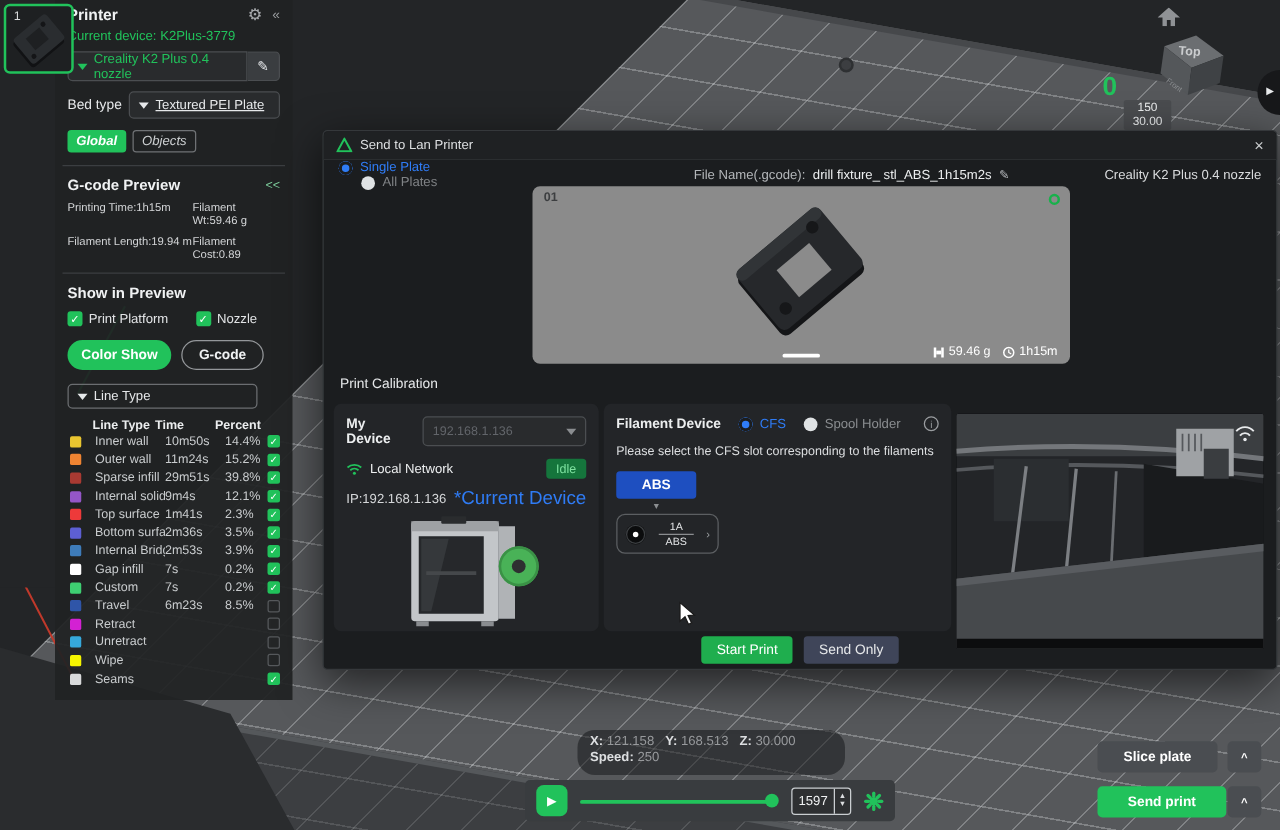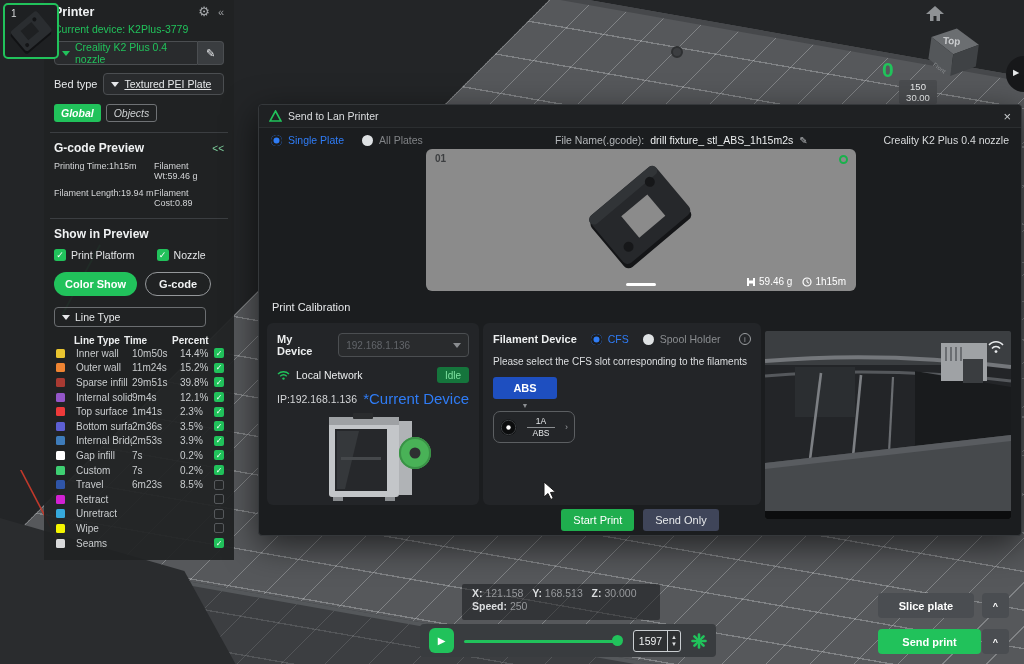--- a/index.html
+++ b/index.html
@@ -99,21 +99,21 @@
   .cbs.on { background:#21c25b; } .cbs.off { border:1px solid #56595c; }
 
   
   .dialog { position:absolute; left:258px; top:104px; width:764px; height:432px;
     background:#1b1d1f; border:1px solid #35383b; border-radius:4px; z-index:10;
     box-shadow:0 10px 34px rgba(0,0,0,.6); }
   .dlg-title { height:23px; background:#1f2123; border-bottom:1px solid #2b2e30;
     border-radius:4px 4px 0 0; display:flex; align-items:center; padding:0 10px; gap:6px; }
   .dlg-title .t { font-size:10.5px; color:#dcdee0; flex:1; }
   .dlg-close { font-size:13px; color:#c9ccce; }
-  .dlg-sub { position:relative; height:24px; display:flex; padding:0 12px; }
+  .dlg-sub { position:relative; height:24px; display:flex; padding:0 12px;flex-direction:column; }
   .radio { width:11px; height:11px; border-radius:50%; flex:none; }
   .radio.sel-blue { background:#2f7cf6; box-shadow:inset 0 0 0 2.5px #1b1d1f, inset 0 0 0 6px #2f7cf6; }
   .radio.unsel { background:#dfe2e4; }
   .r-item { display:flex; align-items:center; gap:6px; font-size:10.5px; }
   .file-group { position:absolute; left:296px; top:0; height:24px; display:flex;
     align-items:center; gap:6px; }
   .nozzle-name { position:absolute; right:12px; top:0; height:24px; display:flex;
     align-items:center; font-size:10.5px; color:#d9dbdd; }
   .preview { position:absolute; left:167px; top:44px; width:430px; height:142px;
     background:#8b8b8b; border-radius:6px; }
@@ -154,22 +154,22 @@
   .dlg-actions { position:absolute; left:0; right:0; top:404px; display:flex;
     justify-content:center; gap:9px; }
   .btn-start { background:#1fae4e; color:#fff; font-size:11px; height:22px; padding:0 12px;
     border-radius:3px; display:flex; align-items:center; }
   .btn-sendonly { background:#3f4559; color:#e6e8ea; font-size:11px; height:22px; padding:0 12px;
     border-radius:3px; display:flex; align-items:center; }
   .info-i { margin-left:auto; width:12px; height:12px; border:1px solid #9a9da0; border-radius:50%;
     color:#9a9da0; font-size:8px; display:flex; align-items:center; justify-content:center; }
 
   
-  .coords { position:absolute; left:462px; top:584px; width:198px; height:36px; z-index:6;
-    background:rgba(24,26,28,.55); border-radius:2px; padding:3px 10px; font-size:10.5px; }
+  .coords { position:absolute; left:462px; top:584px; width:214px; height:36px; z-index:6;
+    background:rgba(24,26,28,.55); border-radius:14px; padding:3px 10px; font-size:10.5px; }
   .coords .lbl { color:#dcdee0; font-weight:bold; } .coords .val { color:#97999c; }
   .player { position:absolute; left:420px; top:624px; width:296px; height:33px; z-index:6;
     background:#393c3f; border-radius:4px; display:flex; align-items:center; padding:0 9px; gap:10px; }
   .play-btn { width:25px; height:25px; background:#21c25b; border-radius:6px; color:#fff;
     font-size:10px; display:flex; align-items:center; justify-content:center; }
   .slider { flex:1; position:relative; height:12px; }
   .slider .track { position:absolute; left:0; right:4px; top:5px; height:3.5px;
     background:#21c25b; border-radius:2px; }
   .slider .handle { position:absolute; right:0; top:0.5px; width:11px; height:11px;
     border-radius:50%; background:#21c25b; }

